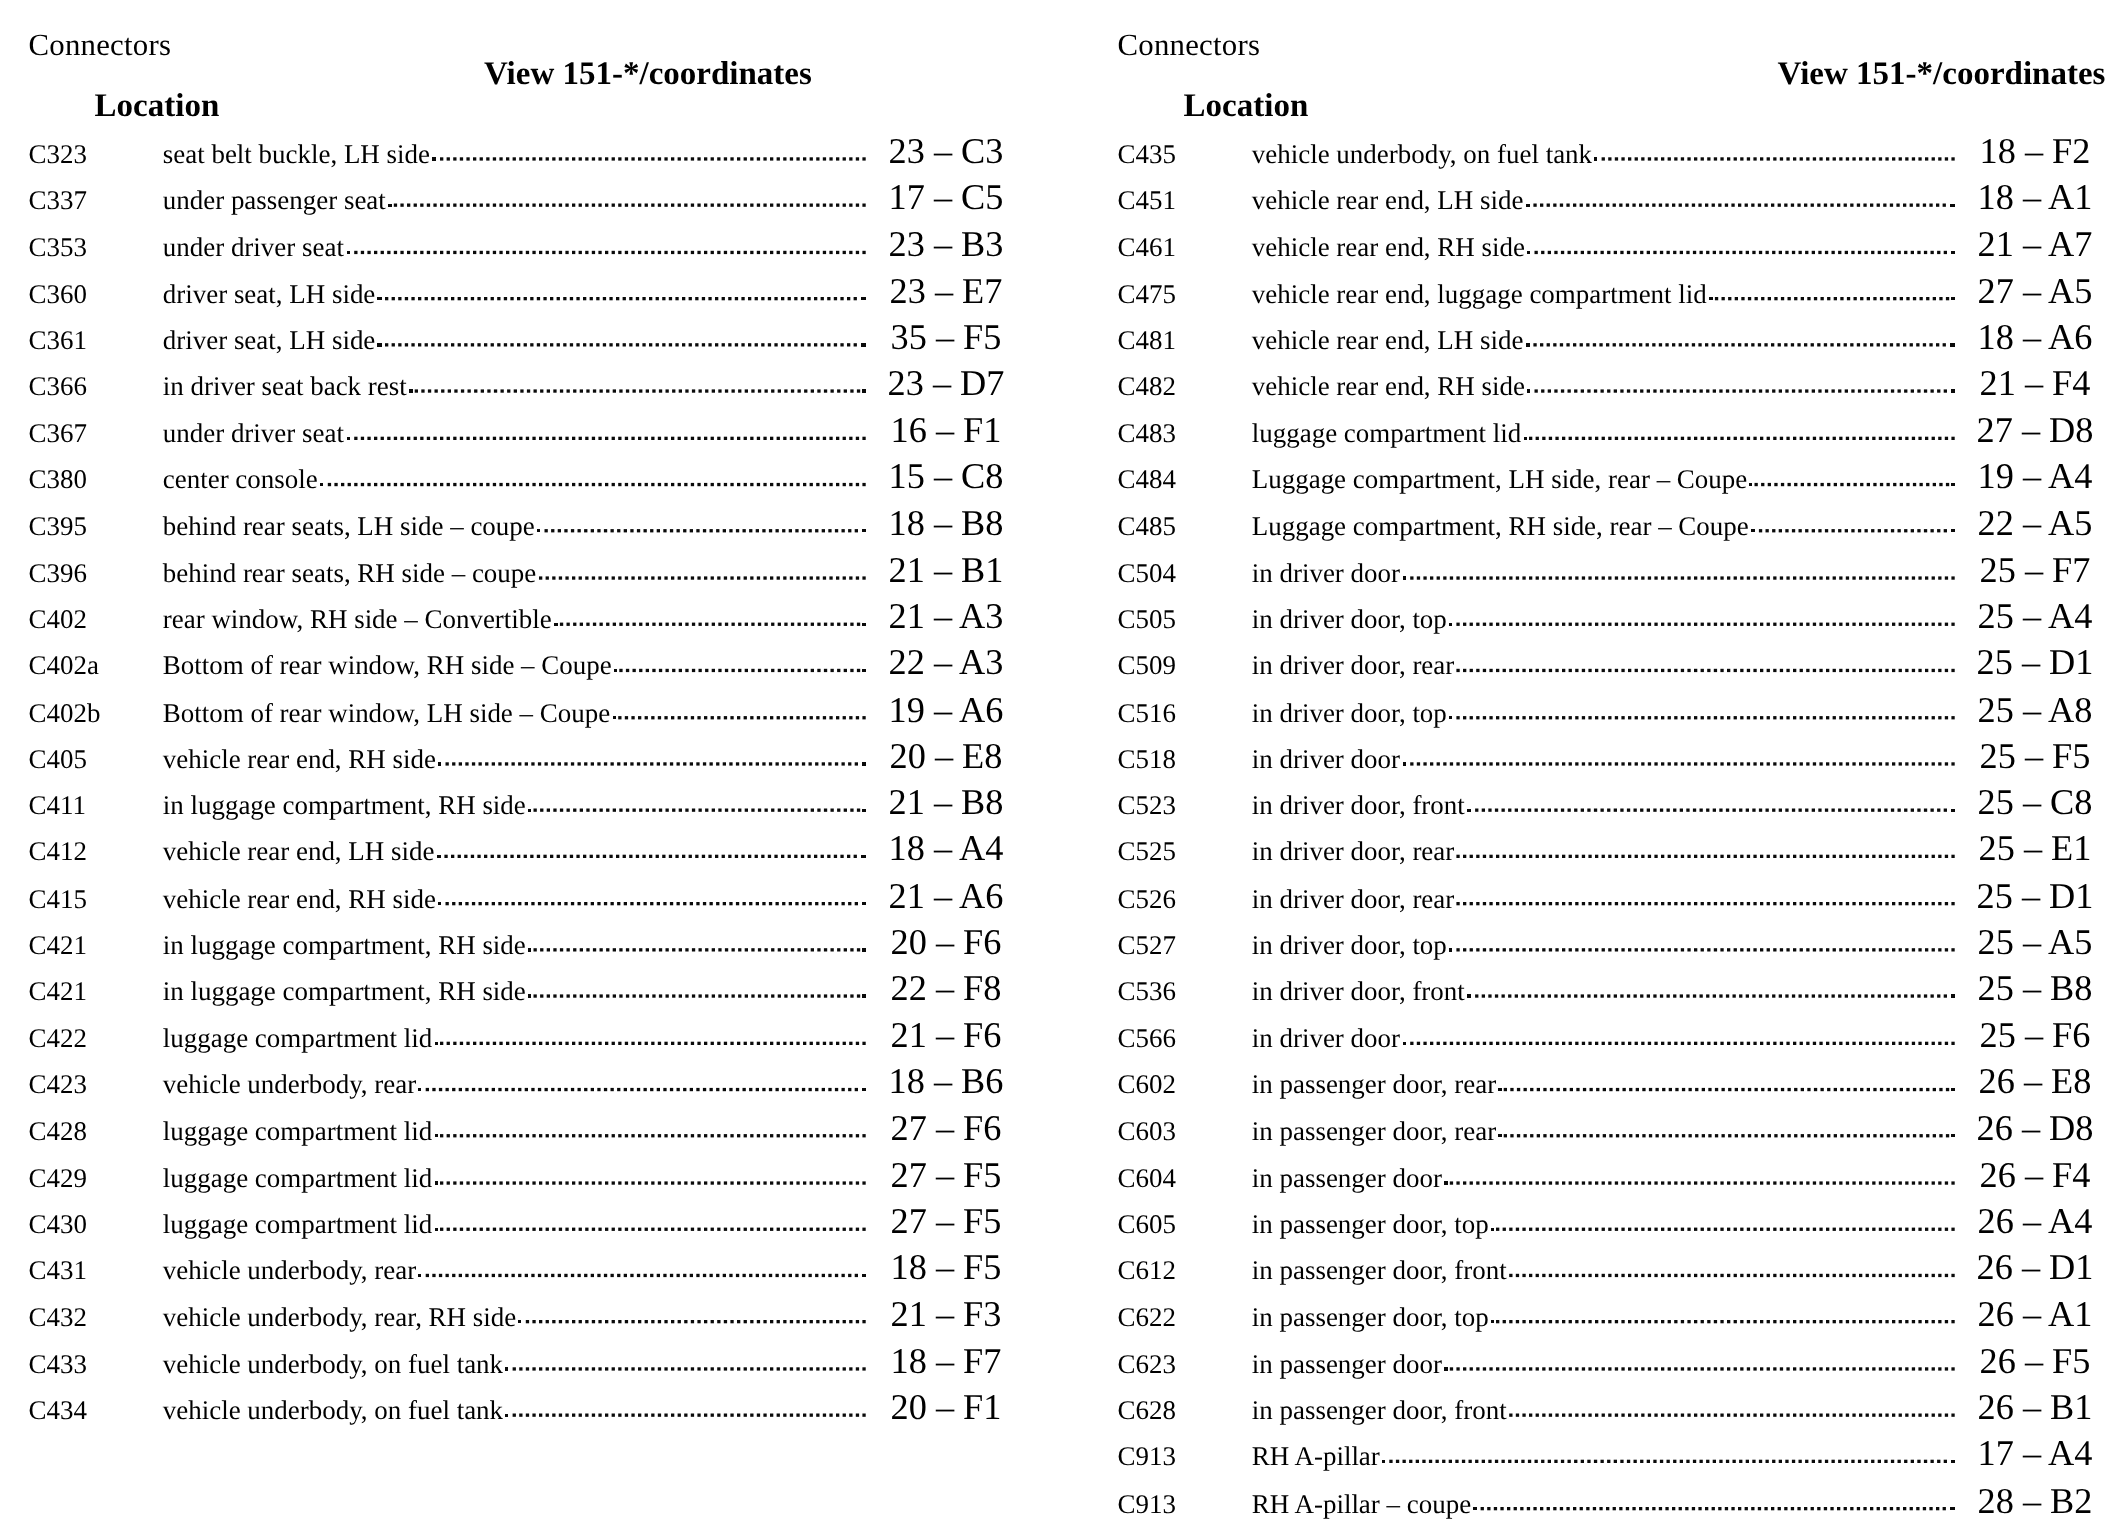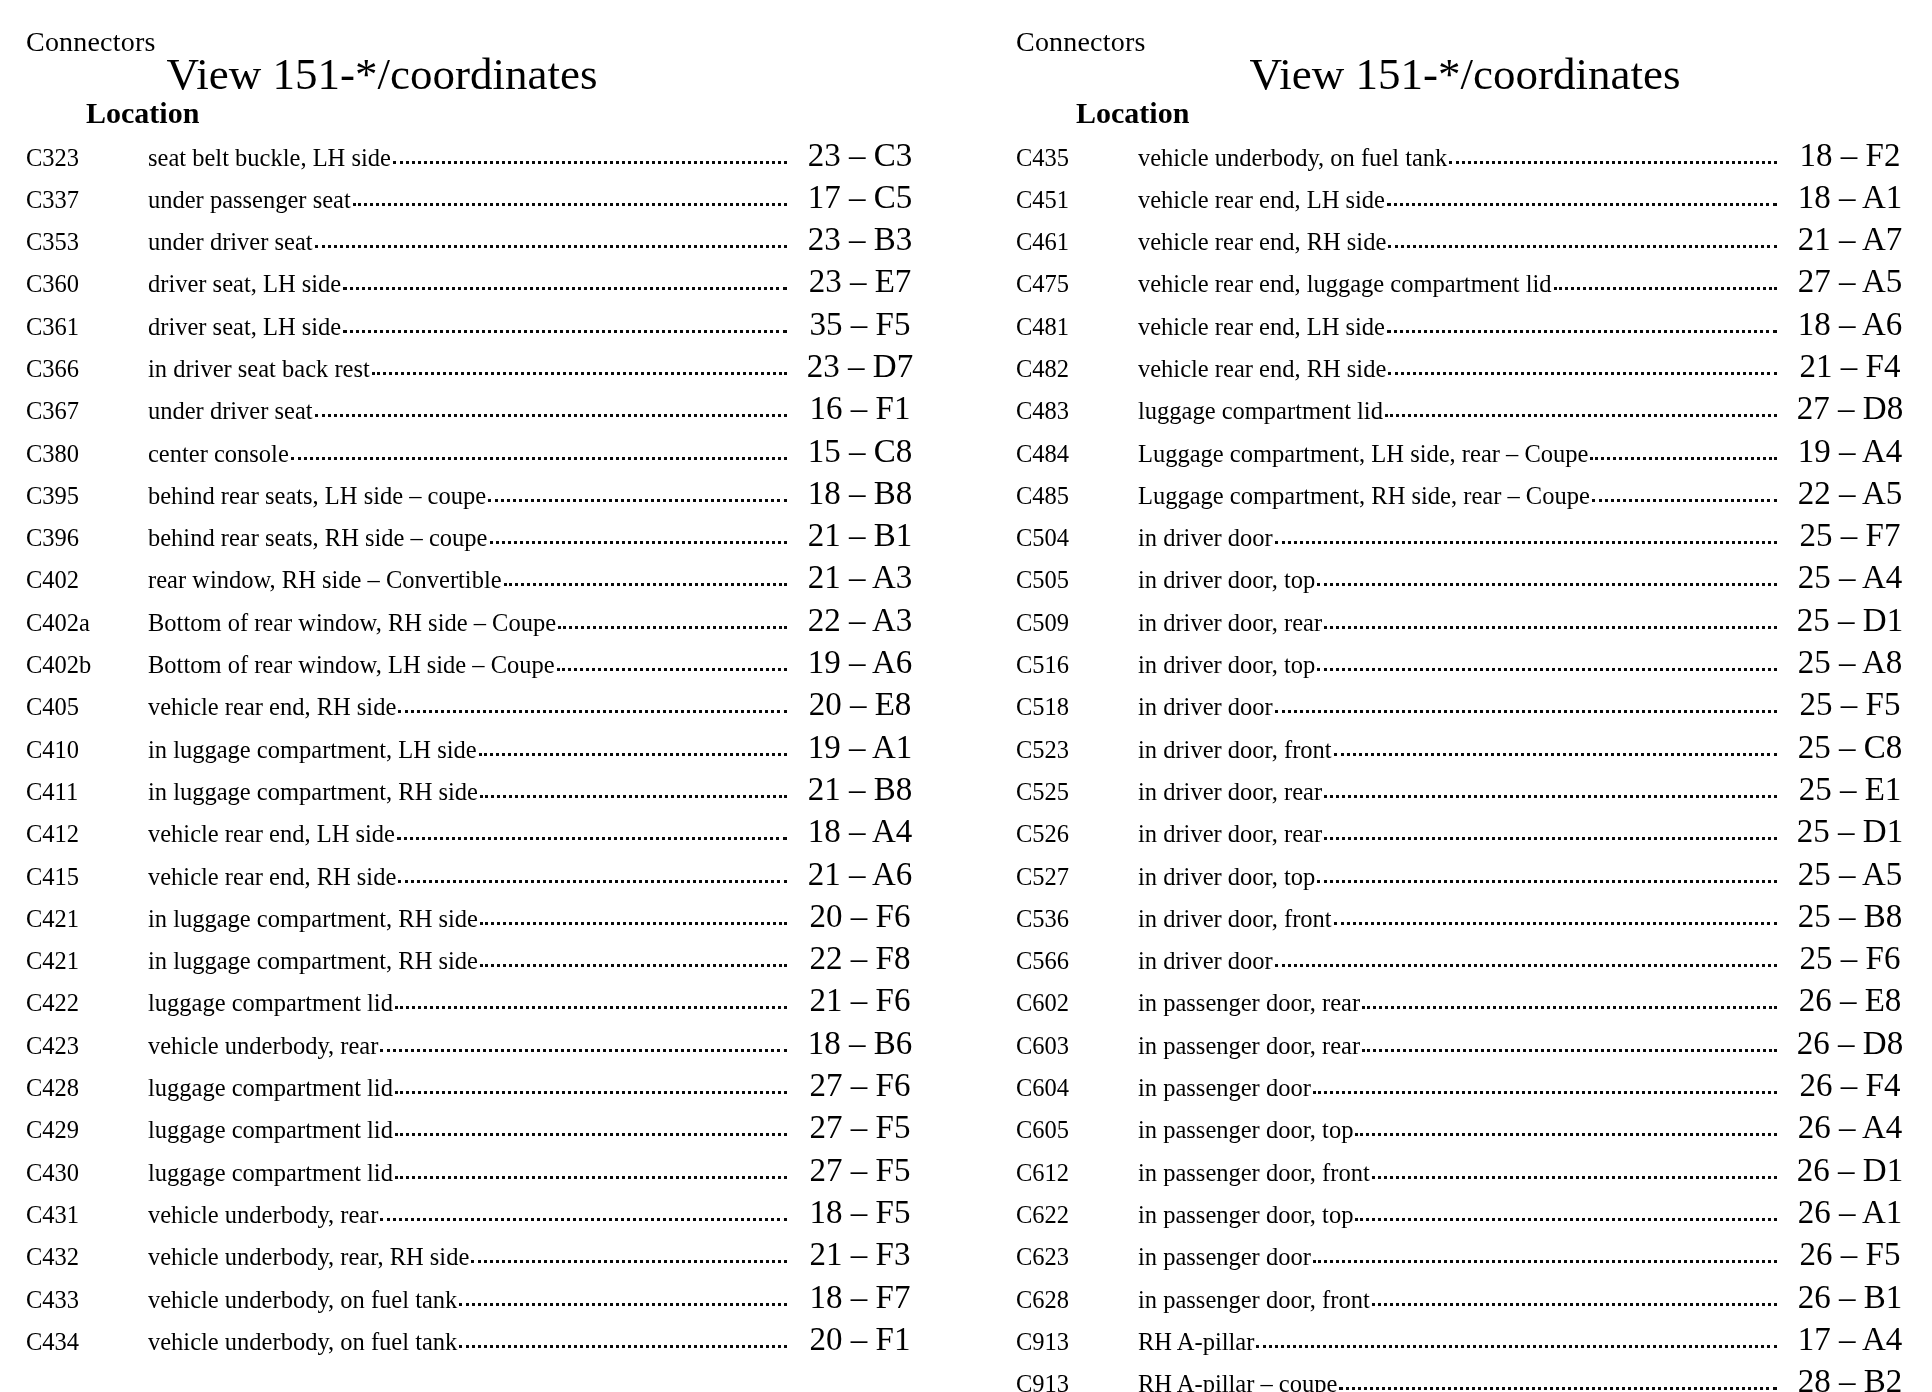--- a/index.html
+++ b/index.html
@@ -15,22 +15,22 @@
     gap:86px;
     box-sizing:border-box;
     width:100%;
   }
   .col { flex:1; min-width:0; }
 
   .col-title {
     font-size:28px; font-weight:normal; letter-spacing:.2px;
   }
   .view-label {
-    font-size:45px; font-weight:normal;
-    text-align:center;
+    font-size:30px; font-weight:bold;
+    text-align:right;
     margin-top:-8px;
     line-height:1.1;
   }
   .col:nth-child(1) .view-label { padding-right:192px; }
   .col:nth-child(2) .view-label { padding-right:6px; }
   .location-label {
     font-size:30px; font-weight:bold;
     margin-left:60px; margin-top:-4px;
   }
 
@@ -152,26 +152,20 @@
     <span class="coord">19 – A6</span>
   </div>
 
   <div class="row">
     <span class="code">C405</span>
     <span class="loc">vehicle rear end, RH side</span>
     <span class="dots"></span>
     <span class="coord">20 – E8</span>
   </div>
 
-  <div class="row">
-    <span class="code">C410</span>
-    <span class="loc">in luggage compartment, LH side</span>
-    <span class="dots"></span>
-    <span class="coord">19 – A1</span>
-  </div>
 
   <div class="row">
     <span class="code">C411</span>
     <span class="loc">in luggage compartment, RH side</span>
     <span class="dots"></span>
     <span class="coord">21 – B8</span>
   </div>
 
   <div class="row">
     <span class="code">C412</span>

